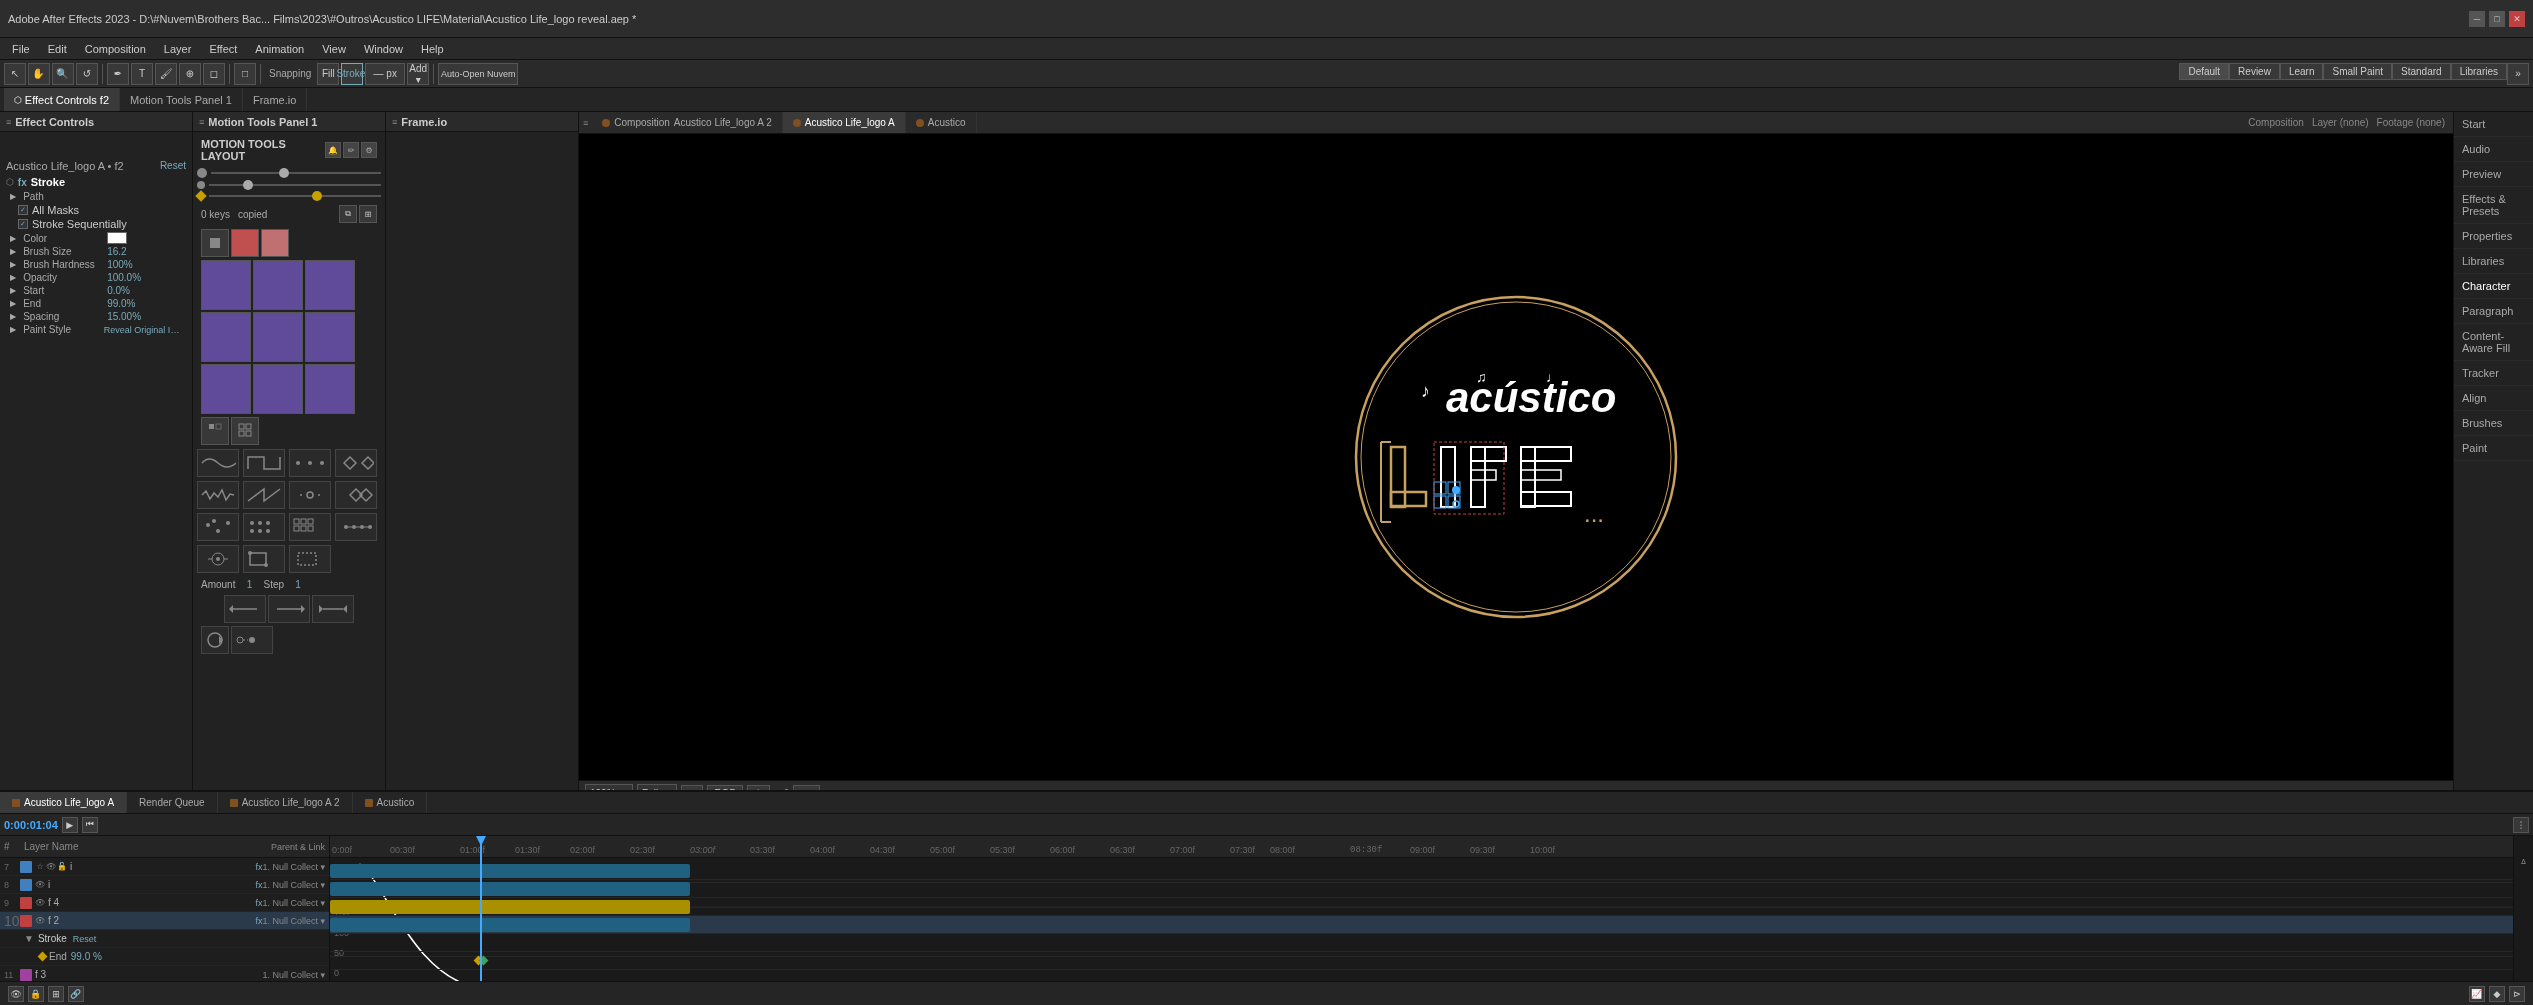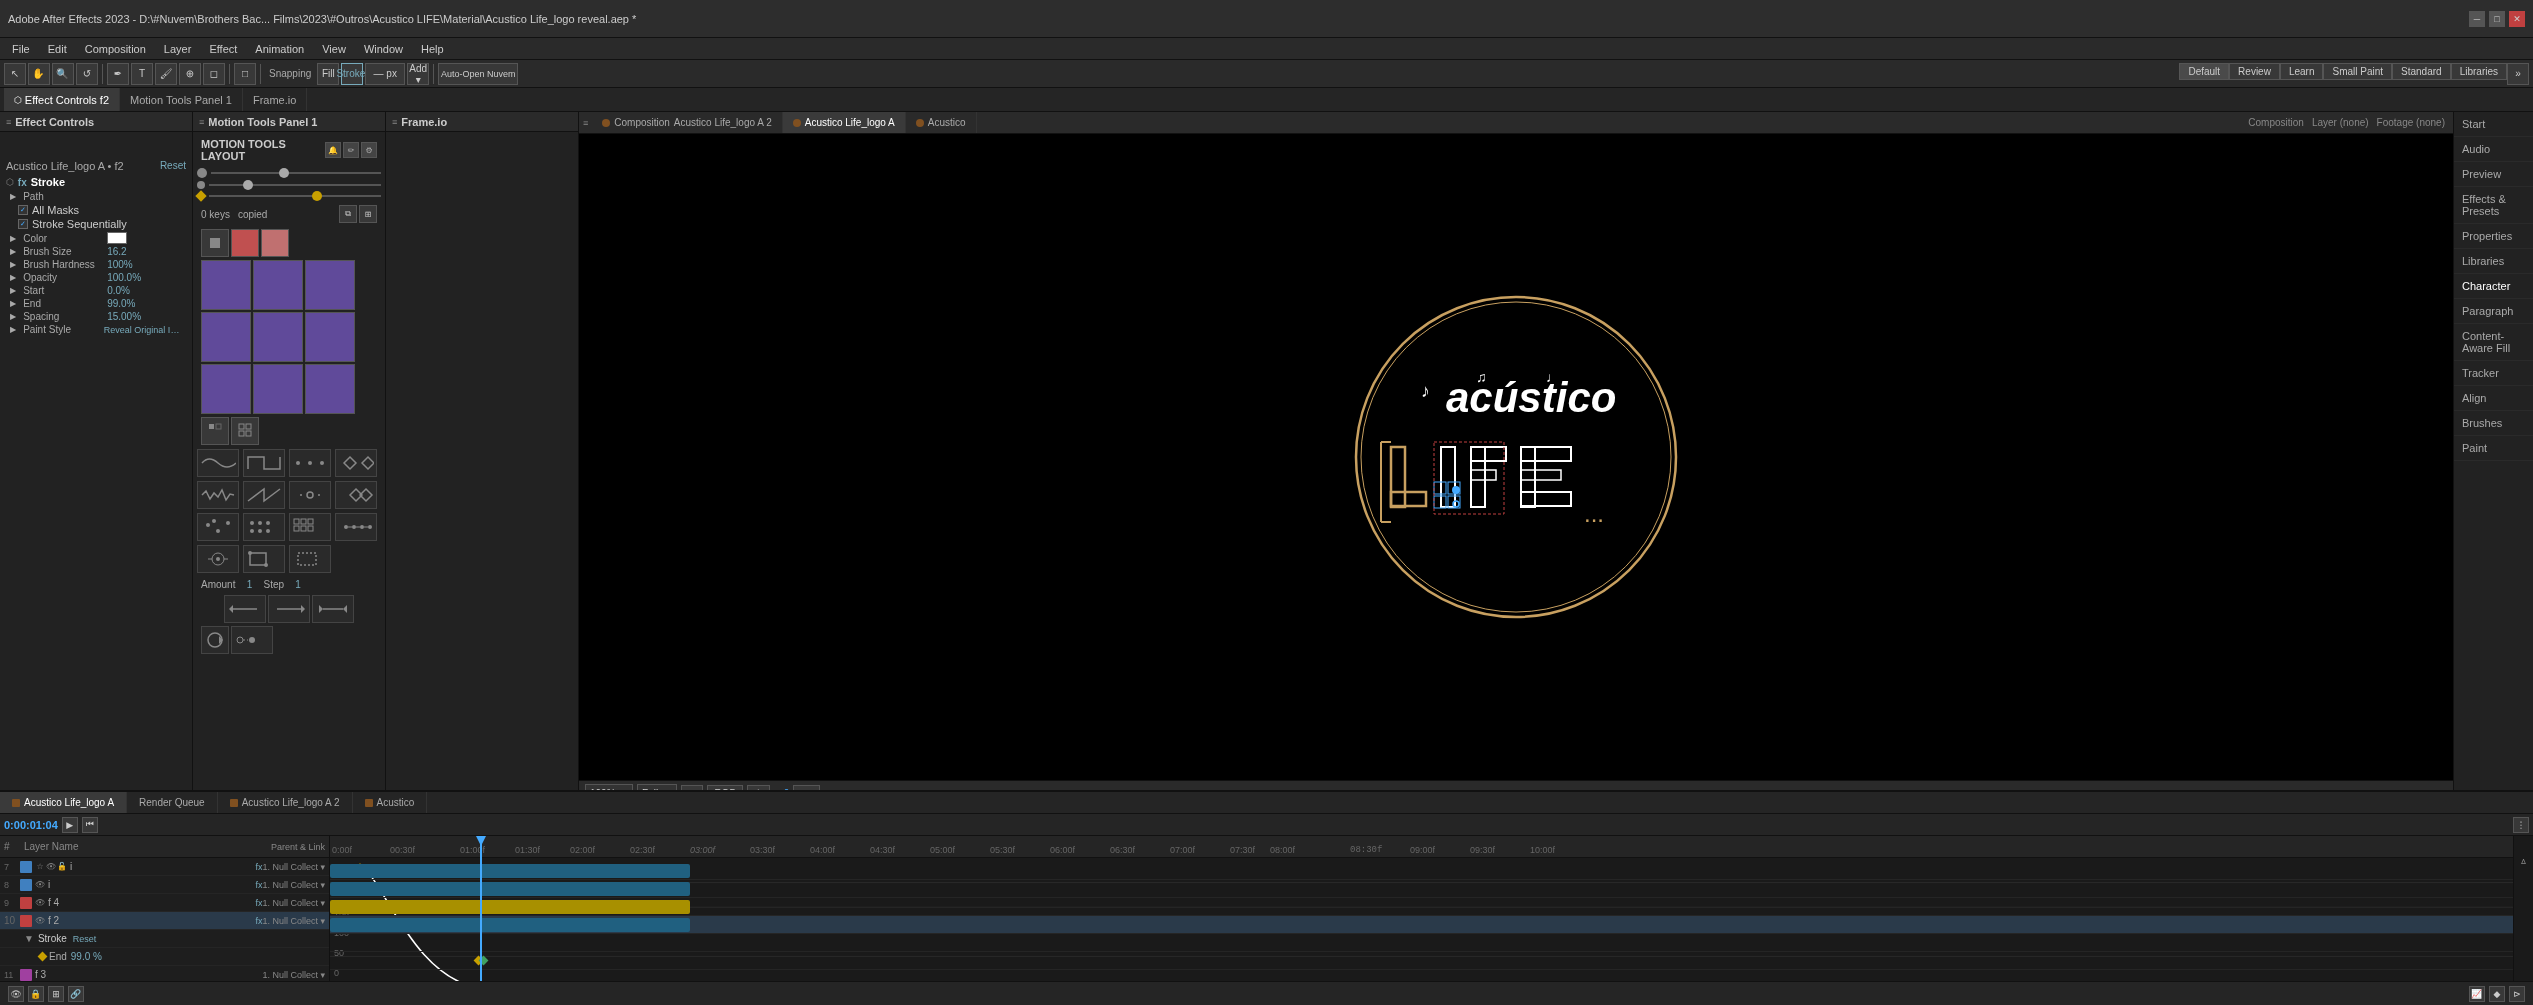--- a/index.html
+++ b/index.html
@@ -1226,21 +1226,21 @@
         <div class="layer-color" style="background:#c04040;"></div>
         <div class="layer-icons">
           <span class="layer-icon">👁</span>
         </div>
         <span class="layer-name">f 4</span>
         <span style="font-size:9px;color:#7ab;margin-left:2px;">fx</span>
         <span style="margin-left:auto;font-size:9px;color:#888;">1. Null Collect ▾</span>
       </div>
 
       <div class="layer-row selected">
-        <span style="width:16px;font-size:10px;color:#666;flex-shrink:0;">10</span>
+        <span style="width:16px;font-size:14px;color:#666;flex-shrink:0;">10</span>
         <div class="layer-color" style="background:#c04040;"></div>
         <div class="layer-icons">
           <span class="layer-icon">👁</span>
         </div>
         <span class="layer-name">f 2</span>
         <span style="font-size:9px;color:#7ab;margin-left:2px;">fx</span>
         <span style="margin-left:auto;font-size:9px;color:#888;">1. Null Collect ▾</span>
       </div>
 
       <div class="sub-row">

